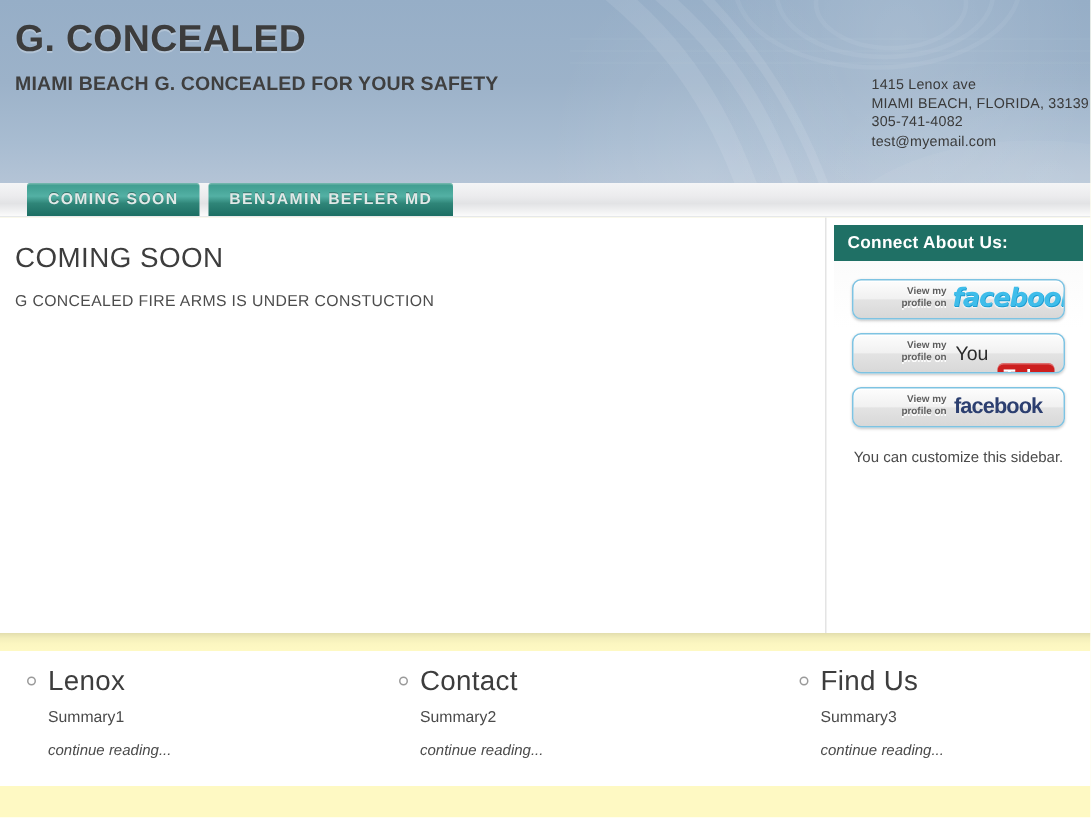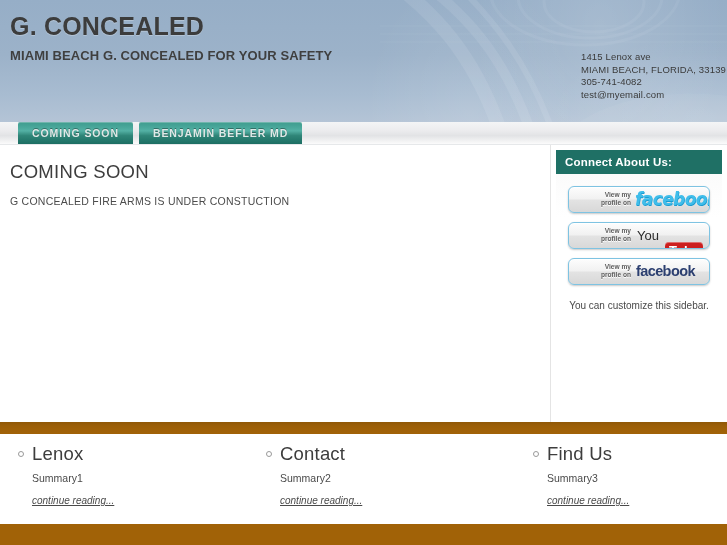--- a/index.html
+++ b/index.html
@@ -11,21 +11,21 @@
     height: 545px;
     overflow: hidden;
     background: #ffffff;
     font-family: "Liberation Sans", sans-serif;
     -webkit-font-smoothing: antialiased;
   }
   #page {
     position: relative;
     width: 727px;
     height: 545px;
-    background: #a16207;
+    background: #fef9c3;
   }
 
   
   .header {
     position: relative;
     height: 122px;
     background:
       radial-gradient(ellipse 180px 260px at 600px 30px, rgba(255,255,255,0.14), rgba(255,255,255,0) 70%),
       radial-gradient(ellipse 150px 200px at 470px 110px, rgba(255,255,255,0.10), rgba(255,255,255,0) 70%),
       radial-gradient(ellipse 220px 120px at 700px 120px, rgba(255,255,255,0.12), rgba(255,255,255,0) 70%),
@@ -293,21 +293,20 @@
   .fcol-summary {
     margin: 0 0 6px 22px;
     font-size: 10.5px;
     color: #4a4a4a;
   }
   .fcol-more {
     margin-left: 22px;
     font-size: 10px;
     font-style: italic;
     color: #4a4a4a;
-    text-decoration: underline;
     cursor: pointer;
     display: inline-block;
   }
 
   
   .bottom-bar {
     position: absolute;
     left: 0; bottom: 0;
     width: 727px;
     height: 31px;

